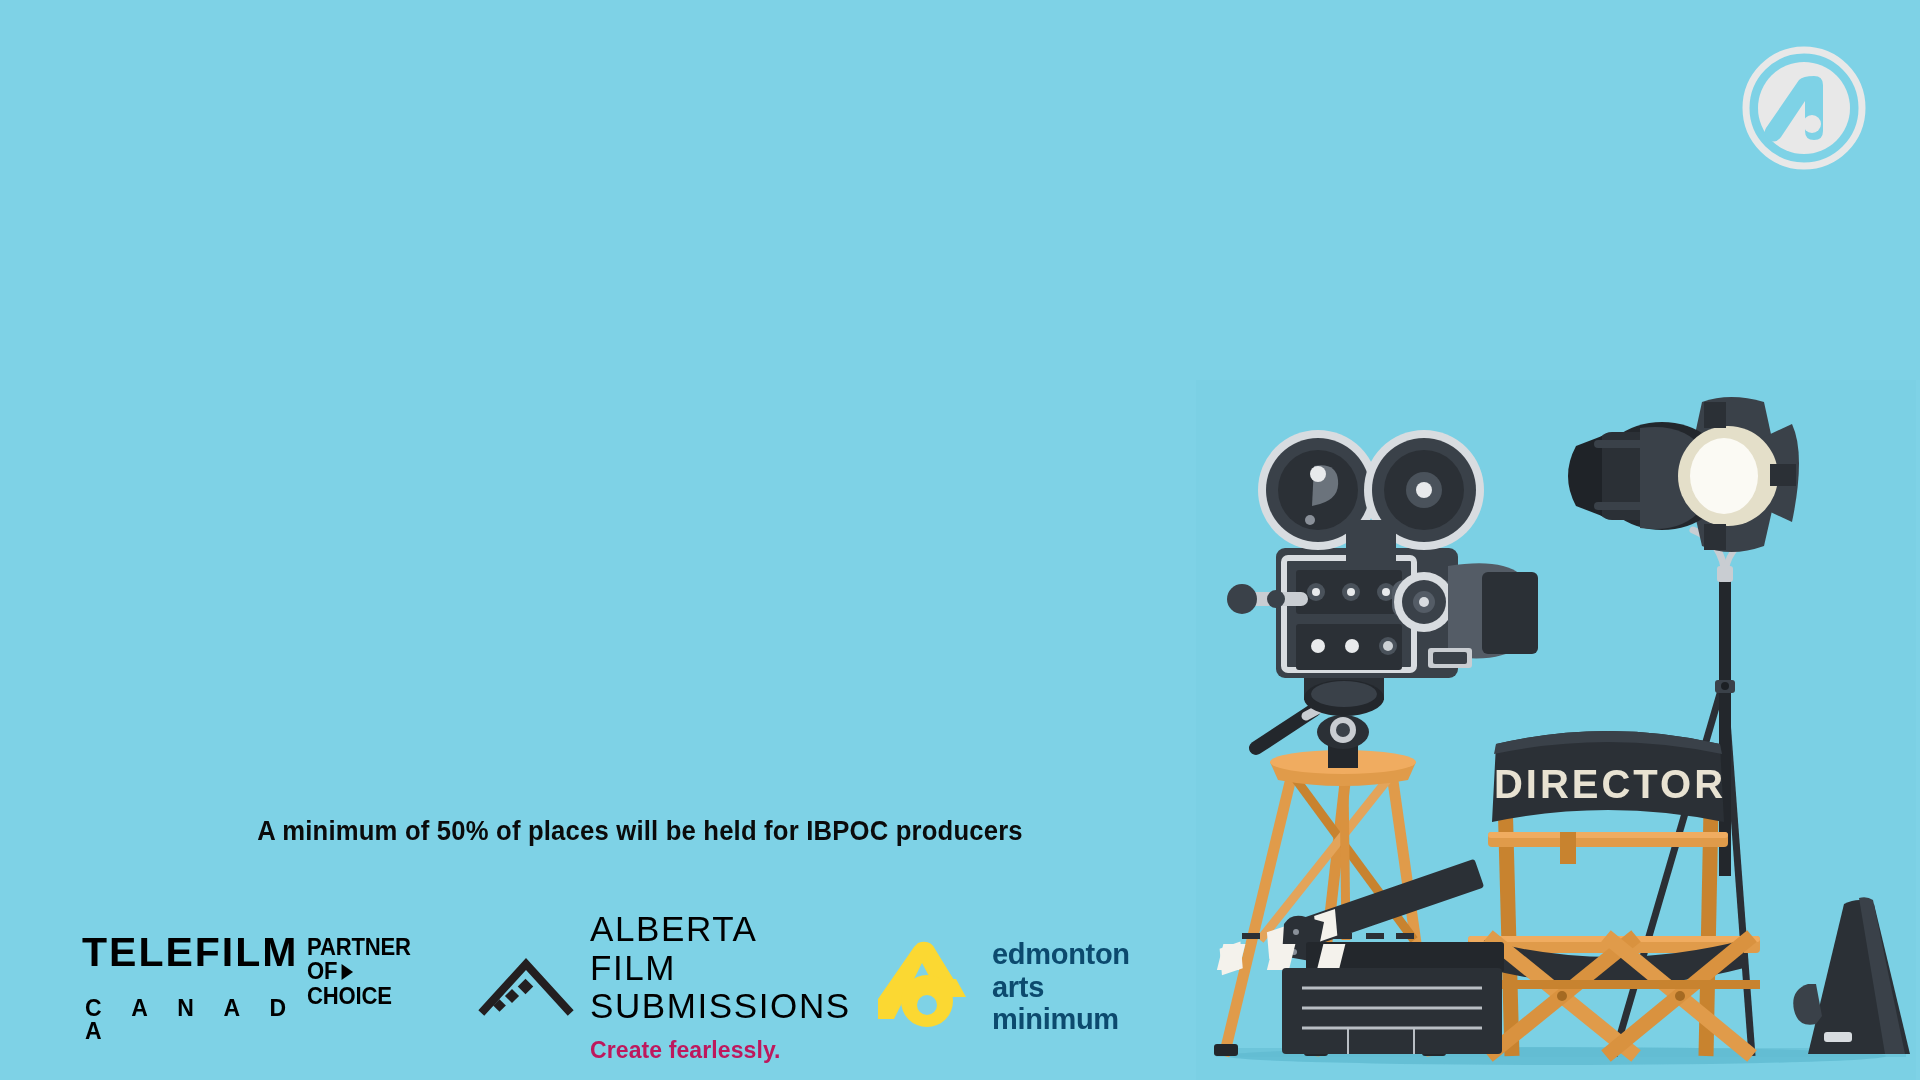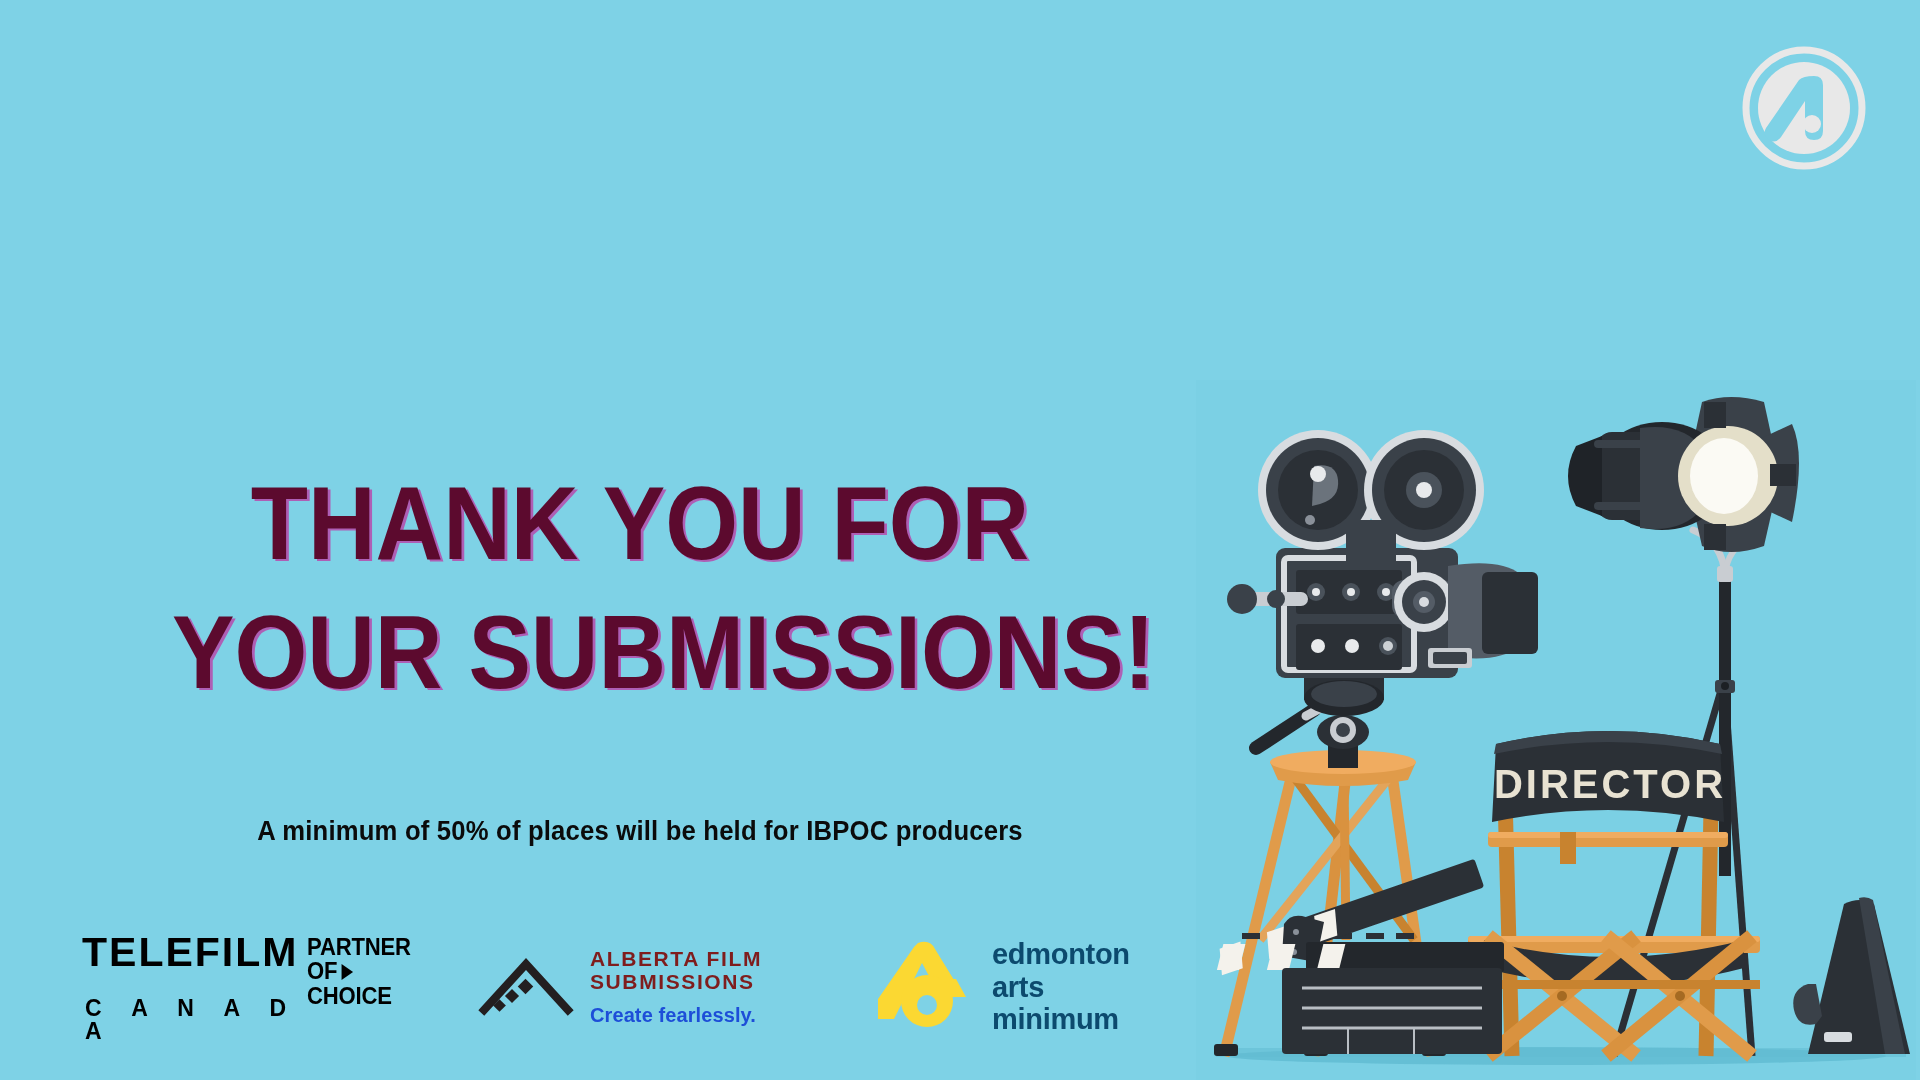--- a/index.html
+++ b/index.html
@@ -109,26 +109,26 @@
   .tf-tri {
     width:0;height:0;border-left:12px solid #000;
     border-top:8px solid transparent;border-bottom:8px solid transparent;
   }
 
   
   .ab-wrap { display:flex; align-items:center; gap:16px; }
   .ab-text { }
   .ab-name {
     font-family:"Liberation Sans Narrow","Liberation Sans",sans-serif;
-    font-weight:700; font-size:21px; color:#7f1d1d;
+    font-weight:400; font-size:35px; color:#000000;
     letter-spacing:1.6px; line-height:1.1;
   }
   .ab-tag {
     font-family:"Liberation Sans",sans-serif;
-    font-weight:700; font-size:20px; color:#1d4ed8;
+    font-weight:700; font-size:23px; color:#be185d;
     letter-spacing:0.1px; margin-top:11px;
   }
 
   
   .eac-wrap { display:flex; align-items:center; gap:14px; }
   .eac-text {
     font-family:"Liberation Sans",sans-serif;
     font-weight:700; font-size:29px; color:#0c4a6e;
     line-height:1.12; letter-spacing:-0.3px;
   }
@@ -149,24 +149,20 @@
   <div id="brand-mark">
     <svg viewBox="0 0 124 124" aria-hidden="true">
       <circle cx="62" cy="62" r="58" fill="none" stroke="#E8E8E8" stroke-width="7"></circle>
       <circle cx="62" cy="62" r="46" fill="#E8E8E8"></circle>
       <path d="M72 30 q9 0 9 9 v46 q0 9 -9 9 q-9 0 -9 -9 v-30 l-24 36 q-5 7 -12 3 q-7 -5 -3 -12 l33 -48 q4 -4 15 -4 z" fill="#7ED2E6"></path>
       <circle cx="70" cy="78" r="9" fill="#E8E8E8"></circle>
     </svg>
   </div>
 
 
-  <div id="thanks">
-    <div class="ty-line" id="ty-line-1">THANK YOU FOR</div>
-    <div class="ty-line" id="ty-line-2">YOUR SUBMISSIONS!</div>
-  </div>
 
   <div id="equity-note">A minimum of 50% of places will be held for IBPOC producers</div>
 
   <div id="sponsors">
 
     <div class="sponsor" id="sponsor-telefilm">
       <div class="tf-wrap">
         <div class="tf-left">
           <div class="tf-name">TELEFILM</div>
           <div class="tf-country">C A N A D A</div>

